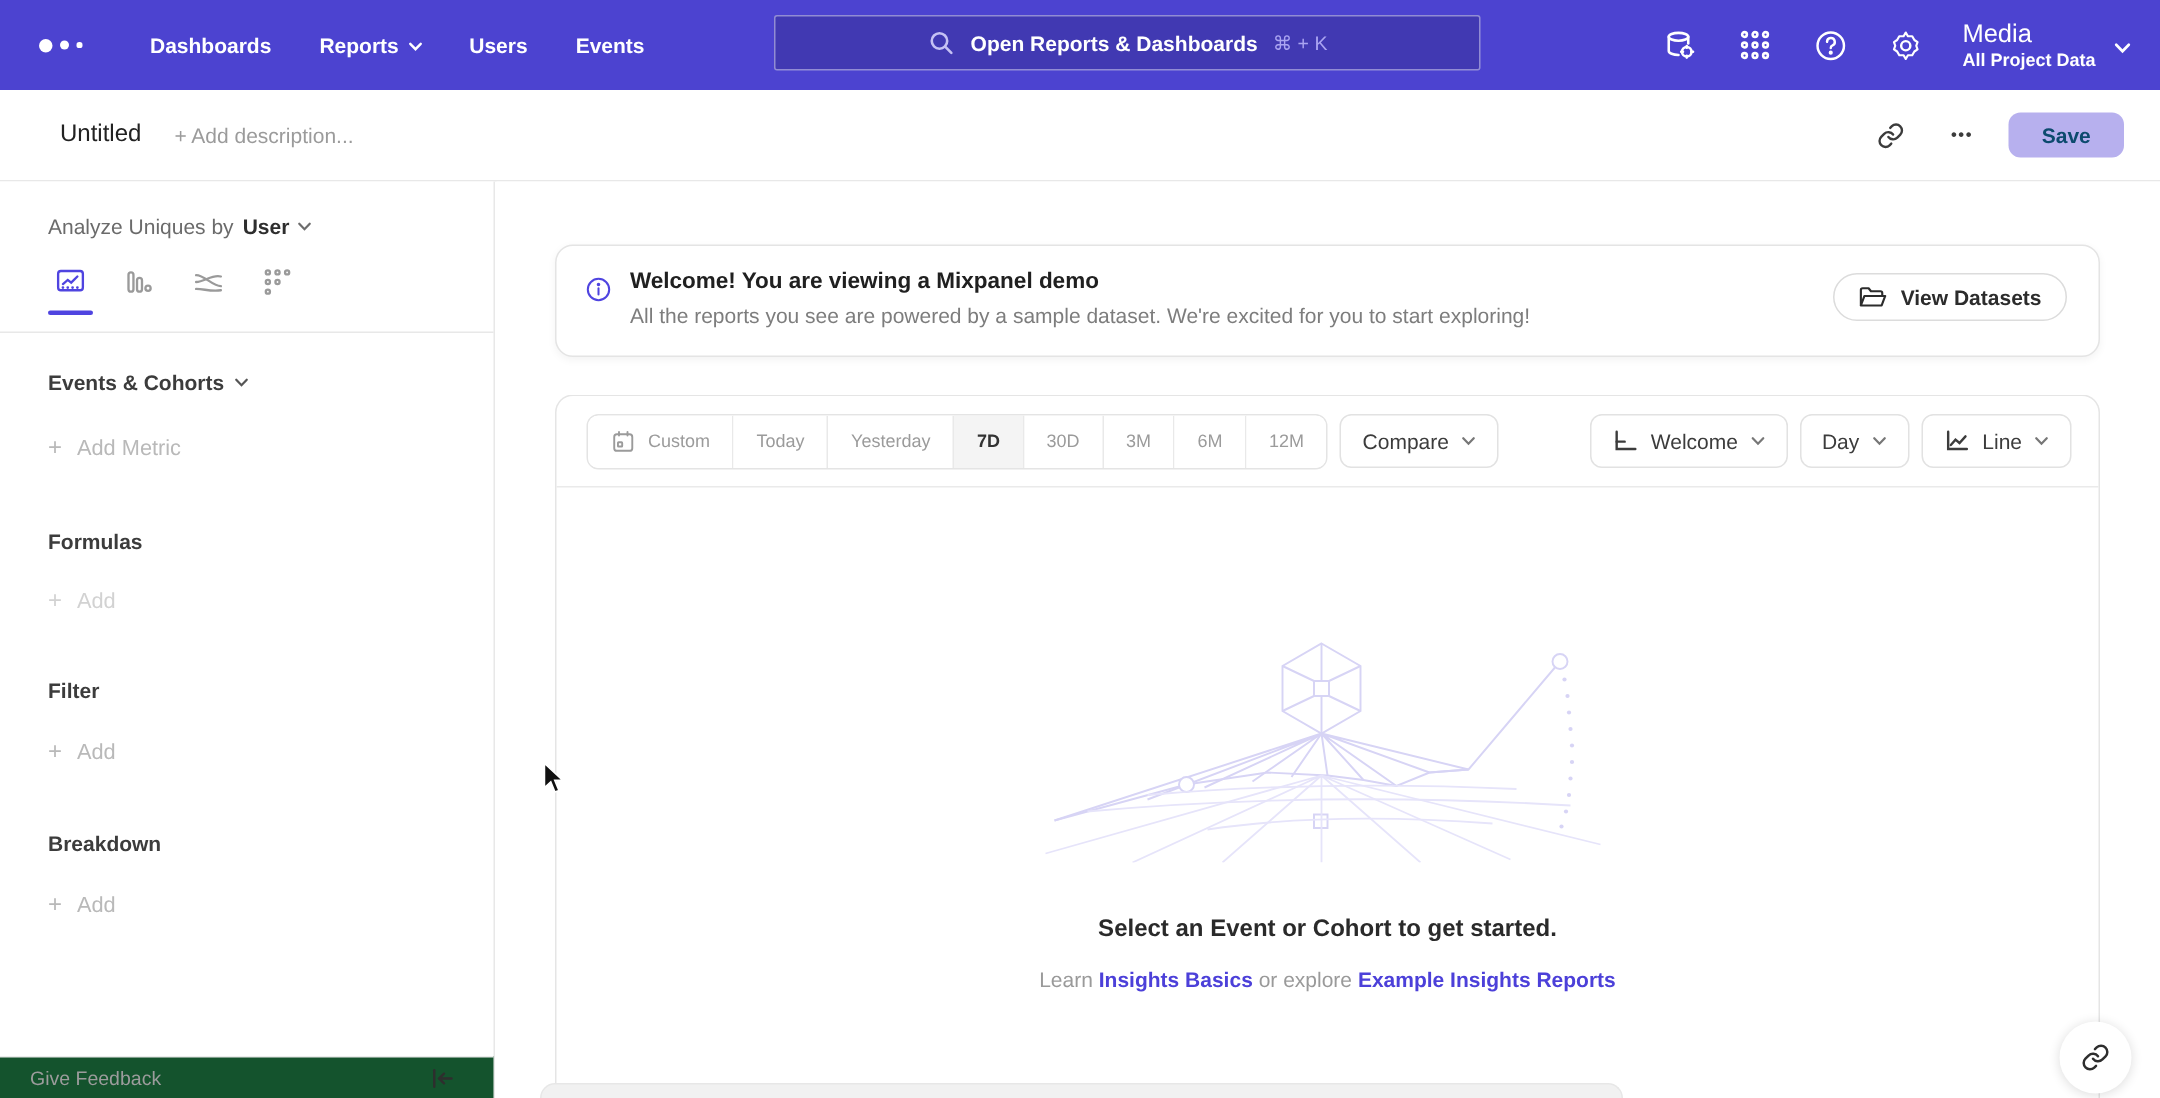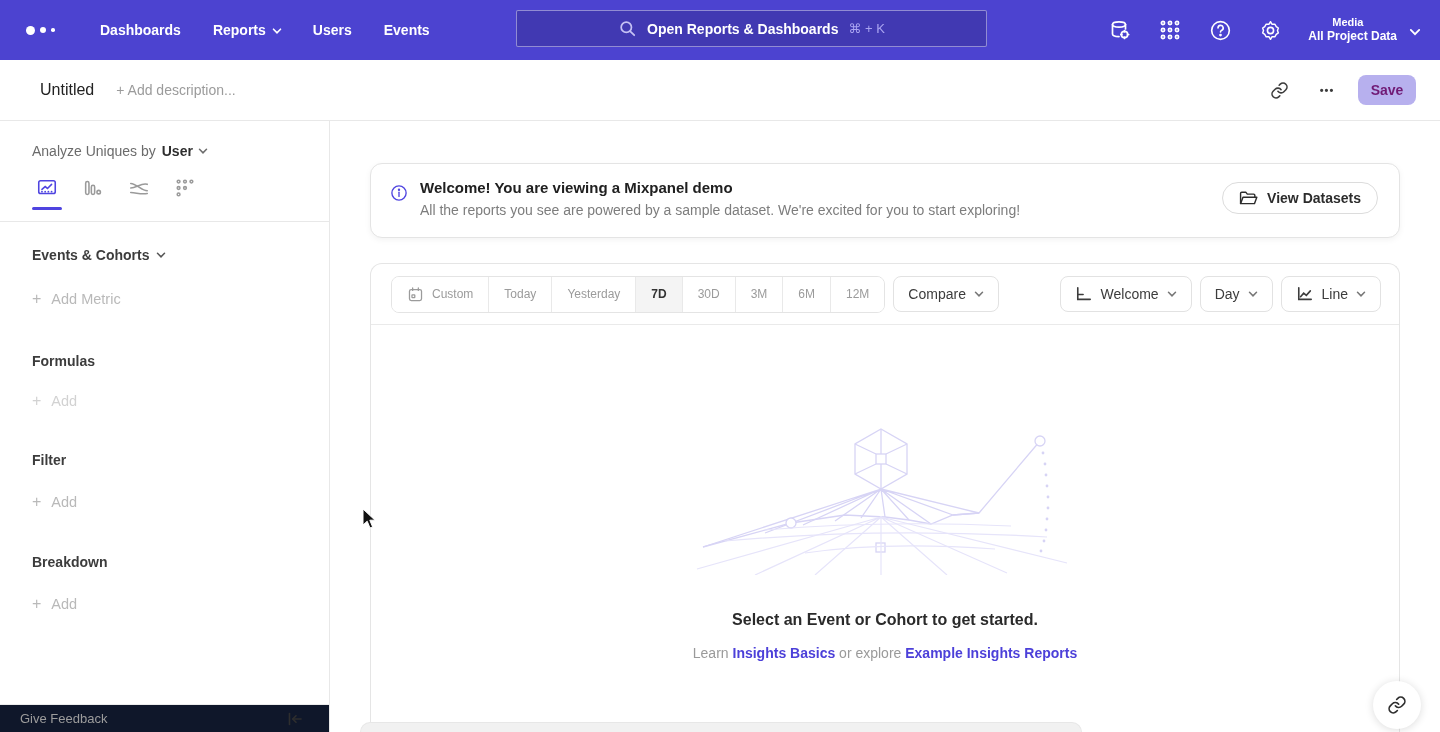--- a/index.html
+++ b/index.html
@@ -24,33 +24,33 @@
     border-radius:2px; display:flex; align-items:center; justify-content:center;
     gap:10px; cursor:text; }
   .searchbar .ph { font-size:14px; font-weight:600; color:#fff; }
   .searchbar .kbd { font-size:13px; color:#aaa4f1; }
   .nav-right { position:absolute; right:22px; top:0; height:60px; display:flex;
     align-items:center; gap:26px; }
   .nav-icon { width:24px; height:24px; color:#fff; cursor:pointer; display:flex;
     align-items:center; justify-content:center; }
   .project-switch { display:flex; align-items:center; gap:12px; cursor:pointer; }
   .project-names { text-align:left; line-height:1.25; }
-  .project-names .p1 { font-size:11px; font-weight:700;margin-left:24px; }
+  .project-names .p1 { font-size:17px; font-weight:400; }
   .project-names .p2 { font-size:12px; font-weight:700; }
 
   
   .report-header { position:absolute; left:0; top:60px; width:1440px; height:61px;
     background:#fff; border-bottom:1px solid #e8e8e8; display:flex; align-items:center; }
   .report-title { font-size:16px; font-weight:500; color:#222; margin-left:40px; cursor:text; }
   .report-desc { font-size:14px; color:#9b9b9b; margin-left:22px; cursor:text; }
   .header-right { position:absolute; right:24px; display:flex; align-items:center; gap:14px; }
   .hdr-icon-btn { width:34px; height:30px; display:flex; align-items:center;
     justify-content:center; color:#3c3c3c; cursor:pointer; border-radius:6px; }
   .ellipsis { font-size:15px; font-weight:700; letter-spacing:1px; color:#3c3c3c; }
-  .save-btn { width:58px; height:30px; background:#b7b0ee; color:#701a75; border:none;
+  .save-btn { width:77px; height:30px; background:#b7b0ee; color:#0c4a6e; border:none;
     border-radius:8px; font-size:14px; font-weight:600; cursor:default;
     font-family:"Liberation Sans",sans-serif; }
 
   
   .sidebar { position:absolute; left:0; top:121px; width:330px; height:611px;
     background:#fff; border-right:1px solid #e8e8e8; }
   .analyze-row { display:flex; align-items:center; gap:6px; padding:22px 0 18px 32px;
     font-size:14px; }
   .analyze-label { color:#6b6b6b; }
   .analyze-value { color:#2e2e2e; font-weight:600; cursor:pointer; display:flex;
@@ -63,21 +63,21 @@
   .tab-underline { width:30px; height:3px; border-radius:2px; background:#4f44e0; }
   .sb-section { padding-left:32px; }
   .sb-title { font-size:14px; font-weight:600; color:#3c3c3c; display:flex;
     align-items:center; gap:7px; }
   .sb-add { font-size:14.5px; color:#b9b9b9; cursor:pointer; display:flex;
     align-items:center; gap:10px; }
   .sb-add.lighter { color:#d2d2d2; }
   .sb-add .plus { font-size:16px; }
   .sidebar-footer { position:absolute; left:0; bottom:0; width:329px; height:28px;
     border-top:1px solid #ececec; display:flex; align-items:center;
-    justify-content:space-between; padding:0 26px 0 20px; background:#0f172a; }
+    justify-content:space-between; padding:0 26px 0 20px; background:#14532d; }
   .feedback { font-size:13px; color:#9c9c9c; cursor:pointer; }
   .collapse-icon { color:#2e2e2e; cursor:pointer; display:flex; }
 
   
   .main { position:absolute; left:331px; top:121px; width:1109px; height:611px;
     background:#fff; }
   .banner { position:absolute; left:39px; top:42px; width:1030px; height:75px;
     background:#fff; border:1px solid #e4e4e4; border-radius:12px;
     box-shadow:0 2px 6px rgba(0,0,0,0.05); display:flex; align-items:flex-start; }
   .banner-info { margin:20px 0 0 19px; color:#4f44e0; }

